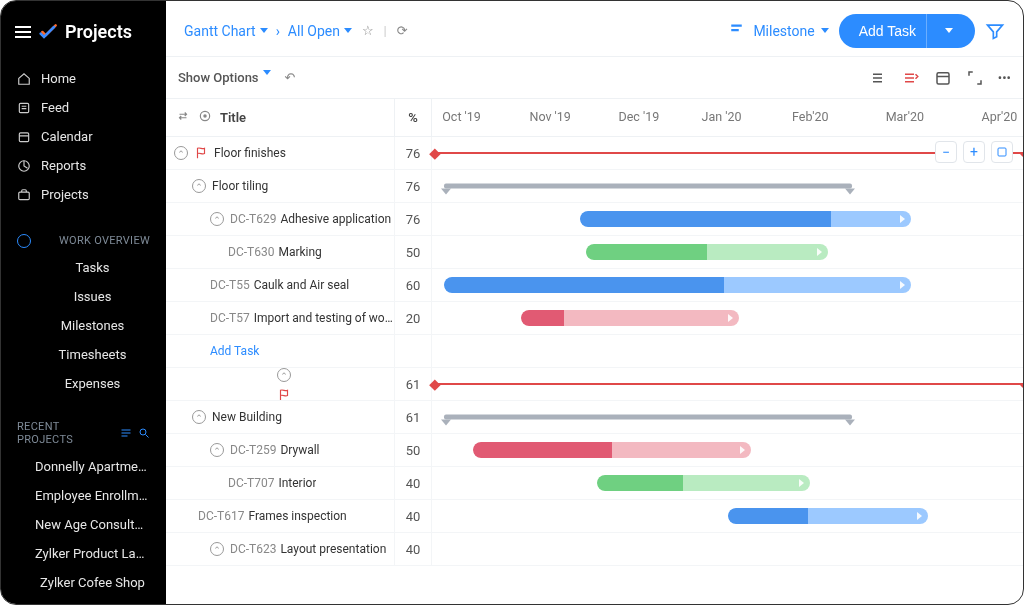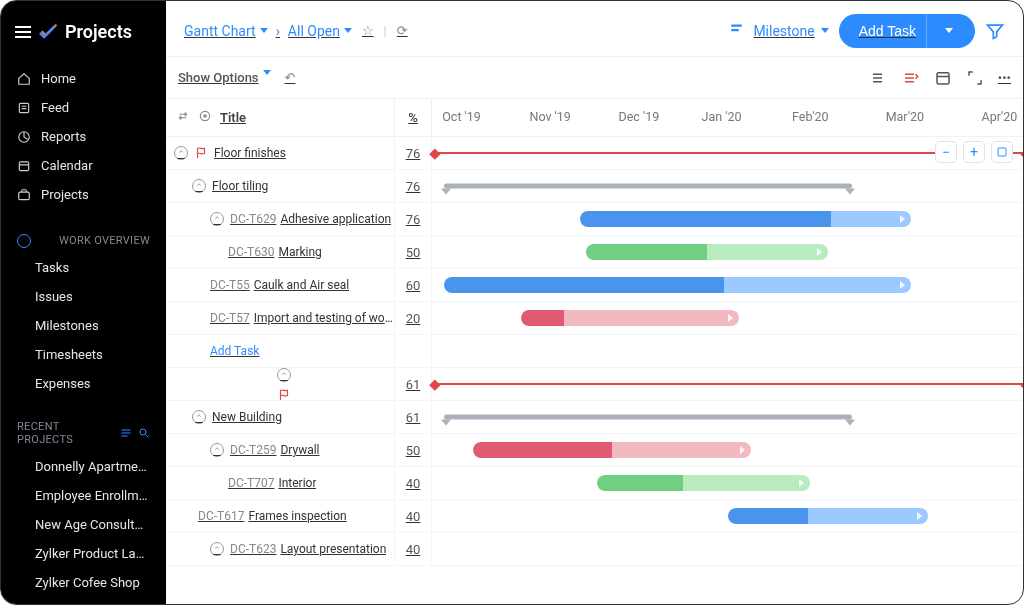--- a/index.html
+++ b/index.html
@@ -20,24 +20,24 @@
   .nav li { display: flex; align-items: center; gap: 10px; padding: 7px 16px; font-size: 13px; color:#e6e6e6; cursor: pointer; }
   .nav .ic { width:14px; height:14px; display:flex; align-items:center; justify-content:center; color:#ccc; }
   .section-heading { font-size: 11px; color:#7e8a97; padding: 12px 16px 6px; letter-spacing: .3px; display:flex; align-items:center; gap:6px; justify-content:space-between; }
   .section-heading .heading-icons { display:flex; gap:6px; color:#2c8cff; }
   .section-heading .ic { width:12px; height:12px; }
   .section-heading.work-ov::before {
     content:""; width:12px; height:12px; border:1.5px solid #2c8cff; border-radius:50%;
     display:inline-block; margin-right:6px; position:relative; top:1px;
   }
   .subnav { list-style:none; padding: 0 0 10px; }
-  .subnav li { padding: 7px 16px 7px 34px; font-size: 13px; color:#e6e6e6; cursor:pointer; white-space: nowrap; overflow:hidden; text-overflow:ellipsis; }
+  .subnav li { padding: 7px 16px 7px 34px; font-size: 13px; color:#e6e6e6; cursor:pointer; white-space: nowrap; overflow:hidden; text-overflow:ellipsis;text-align:center; }
 
   
-  .main { flex:1; display:flex; flex-direction:column; min-width:0;text-decoration:underline; }
+  .main { flex:1; display:flex; flex-direction:column; min-width:0; }
   .topbar { display:flex; align-items:center; padding: 10px 18px 6px; gap: 10px; border-bottom: 1px solid #eef1f4; height:56px; }
   .breadcrumb { display:flex; align-items:center; gap: 8px; color:#2c8cff; font-size:14px; }
   .breadcrumb .sep { color:#2c8cff; }
   .breadcrumb .crumb { display:flex; align-items:center; gap:4px; cursor:pointer; }
   .caret-down { width:0;height:0;border-left:4px solid transparent;border-right:4px solid transparent;border-top:5px solid currentColor; display:inline-block; }
   .spacer { flex:1; }
   .iconbtn { color:#888; cursor:pointer; display:flex; align-items:center; }
   .milestone-chip { display:flex; align-items:center; gap:6px; color:#2c8cff; font-size:14px; cursor:pointer; }
   .milestone-chip .ic svg { width:18px; height:18px; }
   .addtask-btn { background:#2c8cff; color:#fff; border:none; border-radius:18px; height:34px; padding: 0 14px 0 20px; display:flex; align-items:center; gap:10px; font-size:14px; cursor:pointer; }
@@ -128,34 +128,34 @@
               <rect x="4" y="4" width="16" height="16" rx="2" fill="none" stroke="currentColor" stroke-width="2"></rect>
               <line x1="8" y1="9" x2="16" y2="9" stroke="currentColor" stroke-width="2"></line>
               <line x1="8" y1="13" x2="16" y2="13" stroke="currentColor" stroke-width="2"></line>
             </svg>
           </span>
           <span>Feed</span>
         </li>
         <li>
           <span class="ic">
             <svg width="14" height="14" viewBox="0 0 24 24">
-              <circle cx="12" cy="12" r="9" fill="none" stroke="currentColor" stroke-width="2"></circle>
-              <path d="M12 3v9l6 4" fill="none" stroke="currentColor" stroke-width="2"></path>
-            </svg>
-          </span>
-          <span>Reports</span>
+              <rect x="4" y="5" width="16" height="15" rx="2" fill="none" stroke="currentColor" stroke-width="2"></rect>
+              <line x1="4" y1="10" x2="20" y2="10" stroke="currentColor" stroke-width="2"></line>
+            </svg>
+          </span>
+          <span>Calendar</span>
         </li>
         <li>
           <span class="ic">
             <svg width="14" height="14" viewBox="0 0 24 24">
-              <rect x="4" y="5" width="16" height="15" rx="2" fill="none" stroke="currentColor" stroke-width="2"></rect>
-              <line x1="4" y1="10" x2="20" y2="10" stroke="currentColor" stroke-width="2"></line>
-            </svg>
-          </span>
-          <span>Calendar</span>
+              <circle cx="12" cy="12" r="9" fill="none" stroke="currentColor" stroke-width="2"></circle>
+              <path d="M12 3v9l6 4" fill="none" stroke="currentColor" stroke-width="2"></path>
+            </svg>
+          </span>
+          <span>Reports</span>
         </li>
         <li>
           <span class="ic">
             <svg width="14" height="14" viewBox="0 0 24 24">
               <rect x="3" y="7" width="18" height="13" rx="2" fill="none" stroke="currentColor" stroke-width="2"></rect>
               <path d="M8 7V5a2 2 0 012-2h4a2 2 0 012 2v2" fill="none" stroke="currentColor" stroke-width="2"></path>
             </svg>
           </span>
           <span>Projects</span>
         </li>

